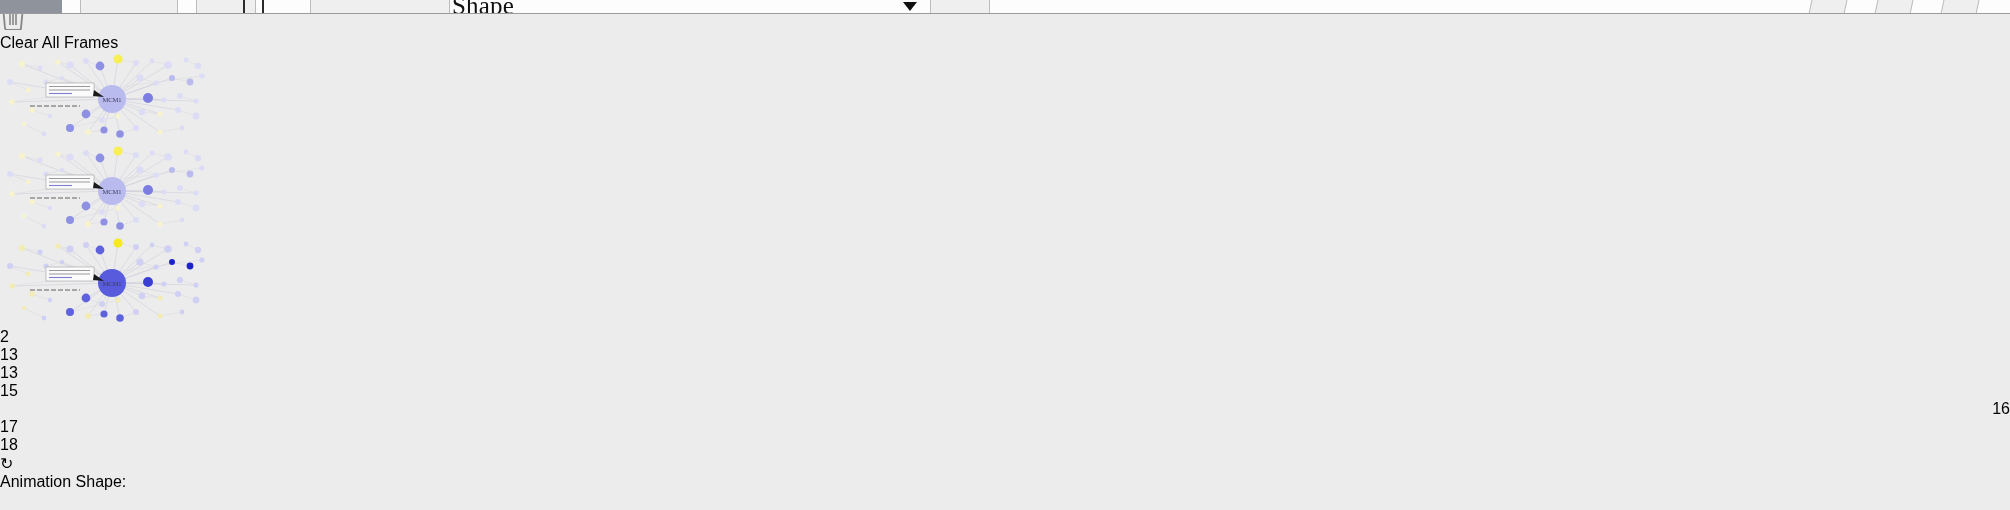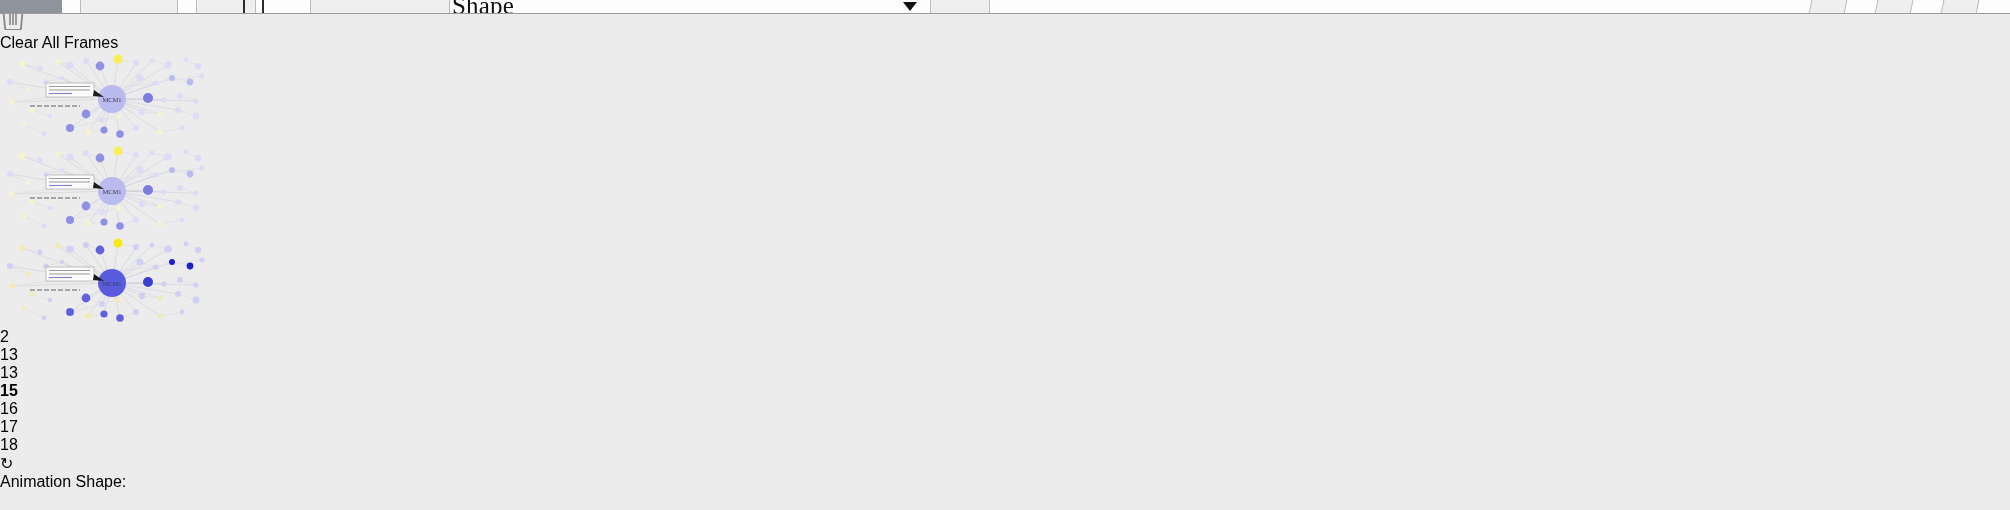--- a/index.html
+++ b/index.html
@@ -529,24 +529,24 @@
         <div class="tick major" style="left: 5px;"></div>
         <div class="tick-label" style="left: 6px;">2</div>
         <div class="tick minor" style="left: 140px;"></div>
         <div class="tick major" style="left: 299px;"></div>
         <div class="tick-label" style="left: 300px;">13</div>
         <div class="tick minor" style="left: 439px;"></div>
         <div class="tick major" style="left: 598px;"></div>
         <div class="tick-label" style="left: 599px;">13</div>
         <div class="tick minor" style="left: 738px;"></div>
         <div class="tick major" style="left: 897px;"></div>
-        <div class="tick-label" style="left: 898px; font-weight: bold;">15</div>
+        <div class="tick-label" style="left: 898px;">15</div>
         <div class="tick minor" style="left: 1037px;"></div>
         <div class="tick major" style="left: 1196px;"></div>
-        <div class="tick-label" style="left: 1197px;">16</div>
+        <div class="tick-label" style="left: 1197px; text-align: right;">16</div>
         <div class="tick minor" style="left: 1336px;"></div>
         <div class="tick major" style="left: 1495px;"></div>
         <div class="tick-label" style="left: 1496px;">17</div>
         <div class="tick minor" style="left: 1635px;"></div>
         <div class="tick major" style="left: 1794px;"></div>
         <div class="tick-label" style="left: 1795px;">18</div>
         <div class="tick minor" style="left: 1934px;"></div>
       </div>
   </div>
 

